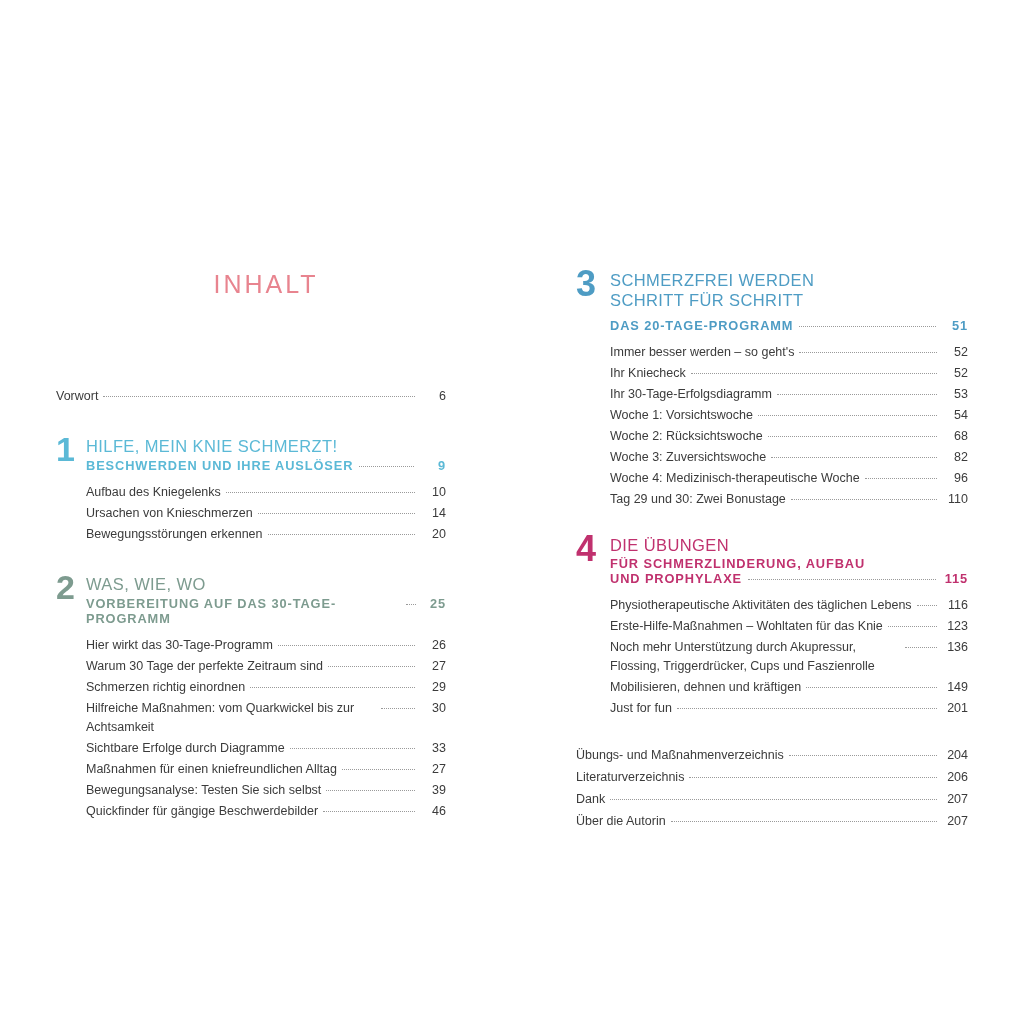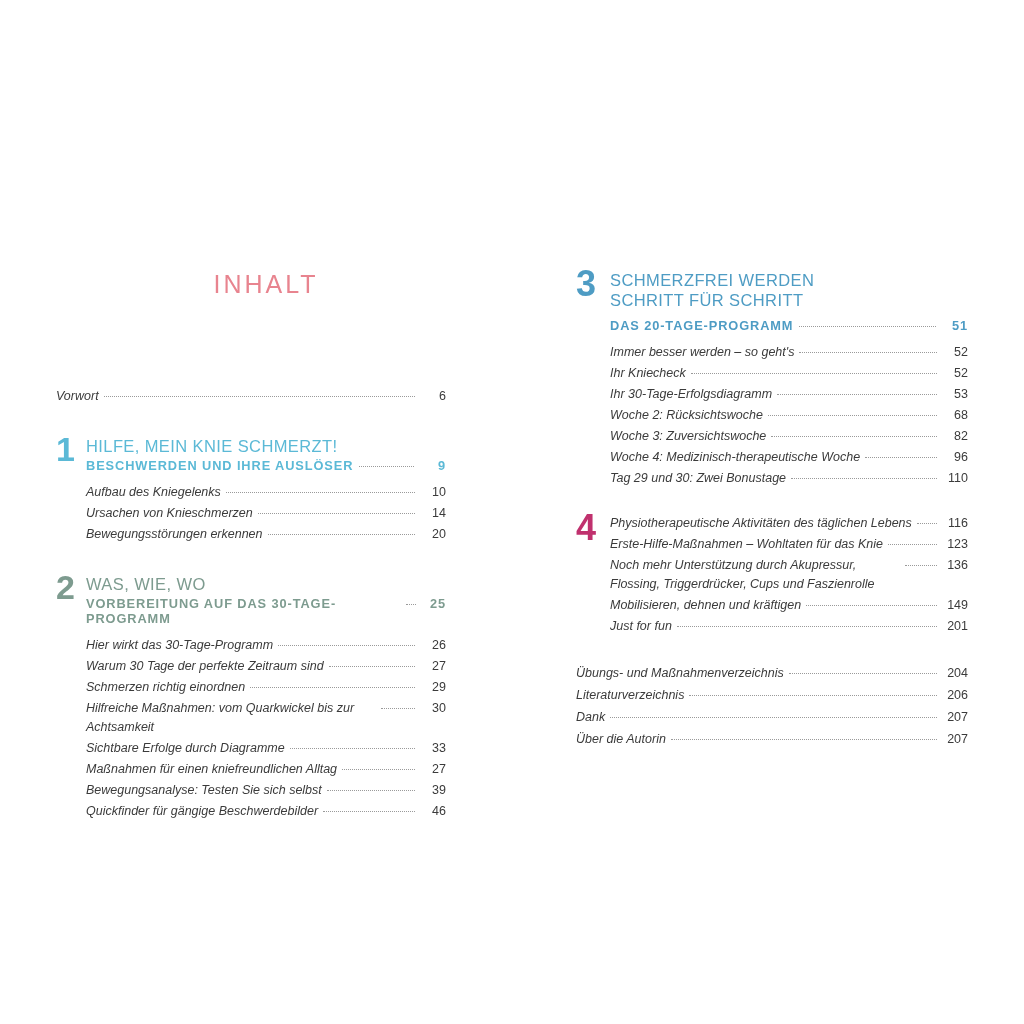--- a/index.html
+++ b/index.html
@@ -47,21 +47,20 @@
   
   .row {
     display: flex;
     align-items: baseline;
     font-size: 12.5px;
     line-height: 19px;
     color: #3b3b3b;
   }
   .row .label {
     white-space: nowrap;
-    font-style: italic;
   }
   .row .label.wrap {
     white-space: normal;
   }
   .row .dots {
     flex: 1 1 auto;
     margin: 0 5px;
     border-bottom: 1.5px dotted #9a9a9a;
     position: relative;
     top: -3px;
@@ -280,20 +279,25 @@
           <span class="label">Ihr Kniecheck</span>
           <span class="dots"></span>
           <span class="page-no">52</span>
         </div>
         <div class="row">
           <span class="label">Ihr 30-Tage-Erfolgsdiagramm</span>
           <span class="dots"></span>
           <span class="page-no">53</span>
         </div>
         <div class="row">
+          <span class="label">Woche 1: Vorsichtswoche</span>
+          <span class="dots"></span>
+          <span class="page-no">54</span>
+        </div>
+        <div class="row">
           <span class="label">Woche 2: Rücksichtswoche</span>
           <span class="dots"></span>
           <span class="page-no">68</span>
         </div>
         <div class="row">
           <span class="label">Woche 3: Zuversichtswoche</span>
           <span class="dots"></span>
           <span class="page-no">82</span>
         </div>
         <div class="row">
@@ -304,20 +308,31 @@
         <div class="row">
           <span class="label">Tag 29 und 30: Zwei Bonustage</span>
           <span class="dots"></span>
           <span class="page-no">110</span>
         </div>
       </div>
     </div>
 
     <div class="chapter c4">
       <div class="num">4</div>
+      <div class="heads">
+        <div class="h1">DIE ÜBUNGEN</div>
+        <div class="h2row" style="margin-top:1px;">
+          <span>FÜR SCHMERZLINDERUNG, AUFBAU</span>
+        </div>
+        <div class="h2row" style="margin-top:0px;">
+          <span>UND PROPHYLAXE</span>
+          <span class="dots"></span>
+          <span class="page-no">115</span>
+        </div>
+      </div>
       <div class="entries">
         <div class="row">
           <span class="label">Physiotherapeutische Aktivitäten des täglichen Lebens</span>
           <span class="dots"></span>
           <span class="page-no">116</span>
         </div>
         <div class="row">
           <span class="label">Erste-Hilfe-Maßnahmen – Wohltaten für das Knie</span>
           <span class="dots"></span>
           <span class="page-no">123</span>

